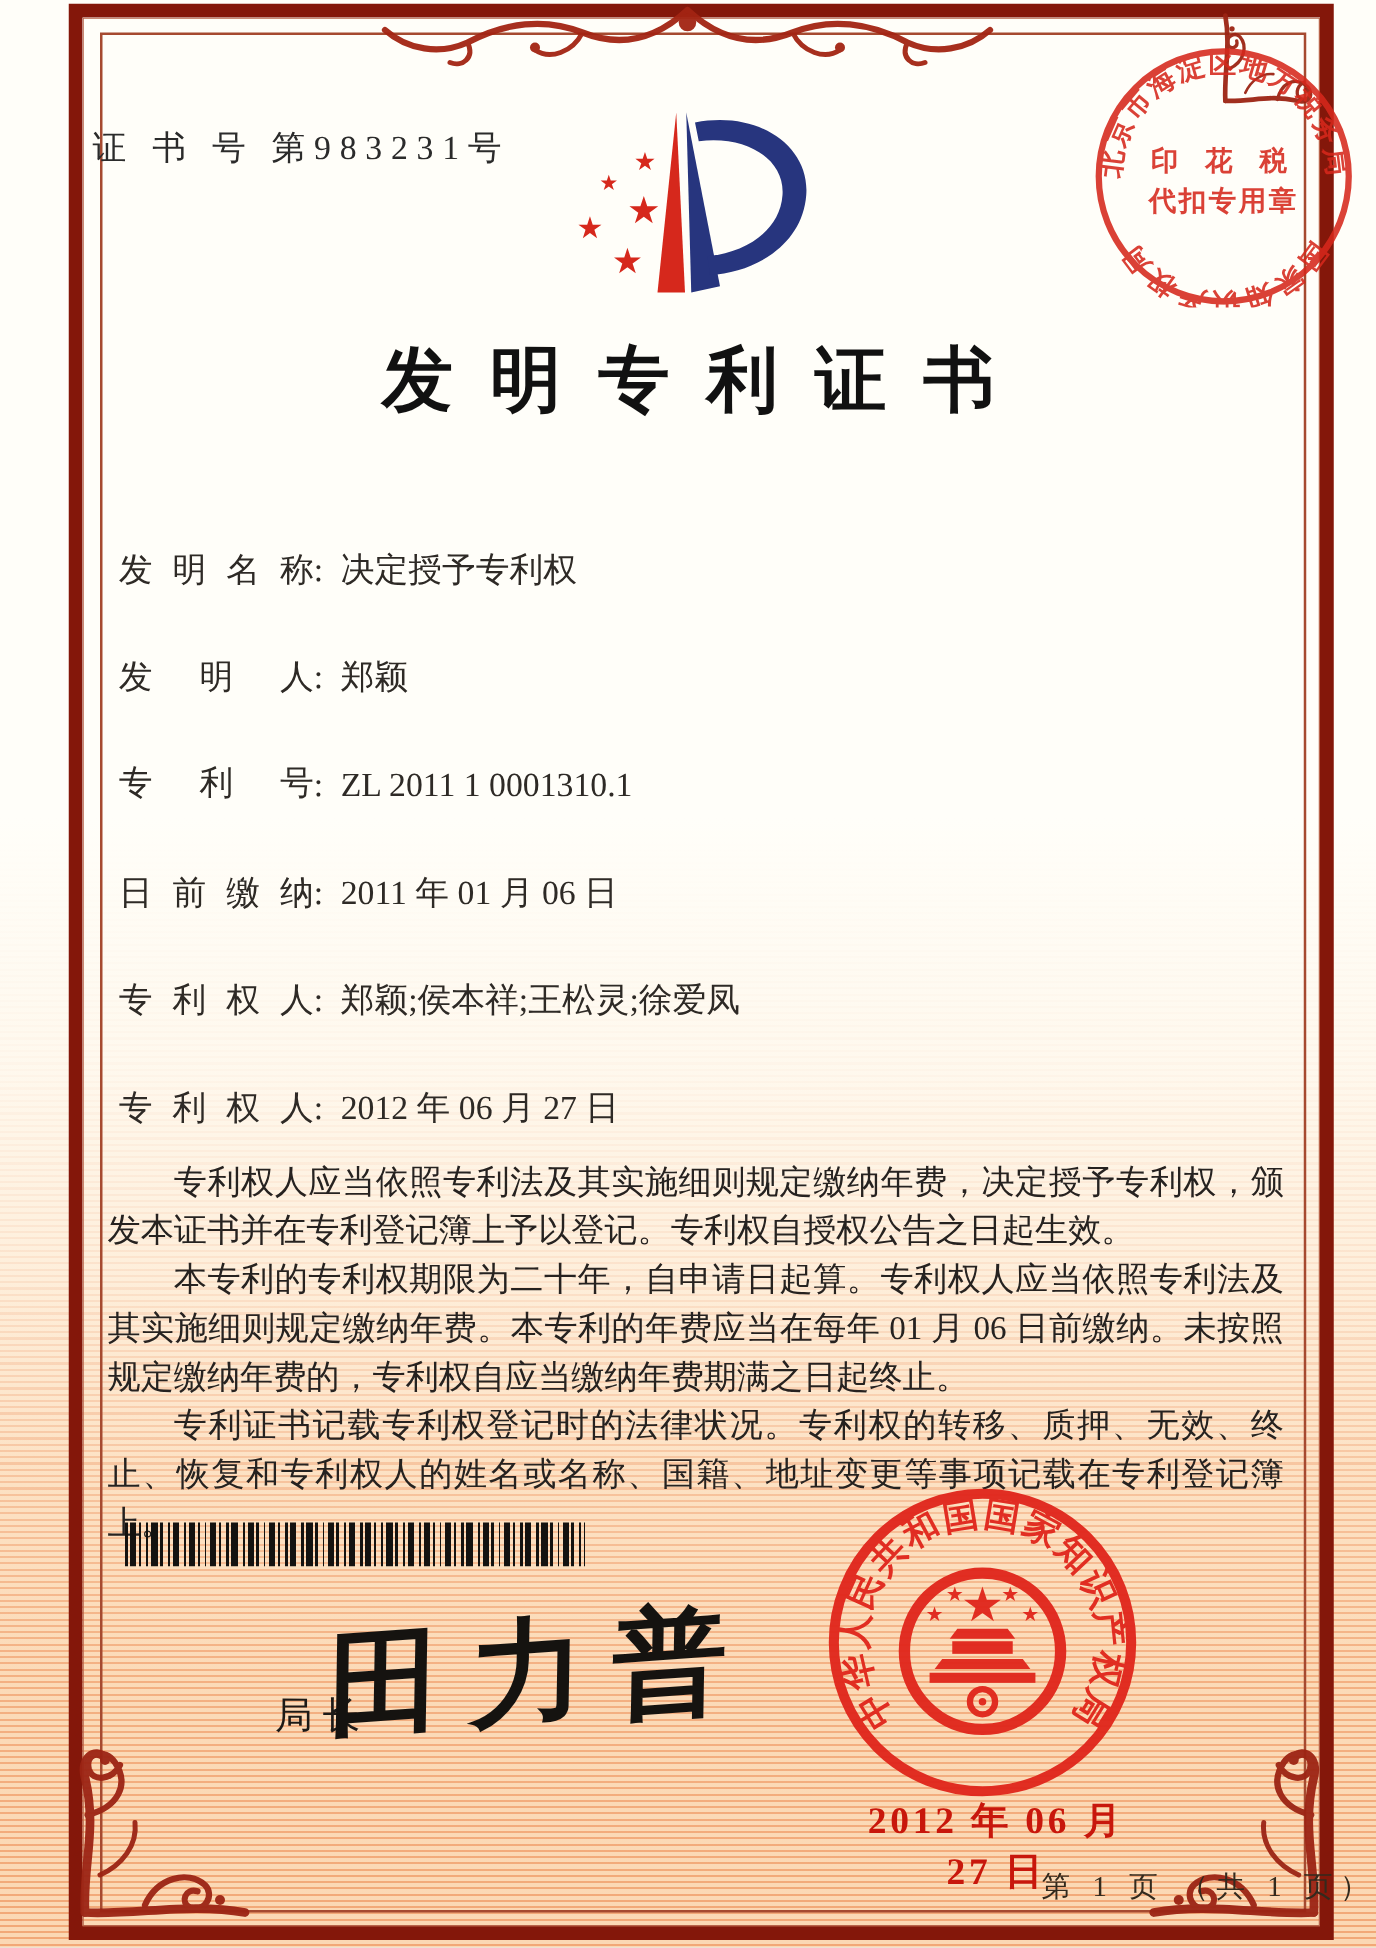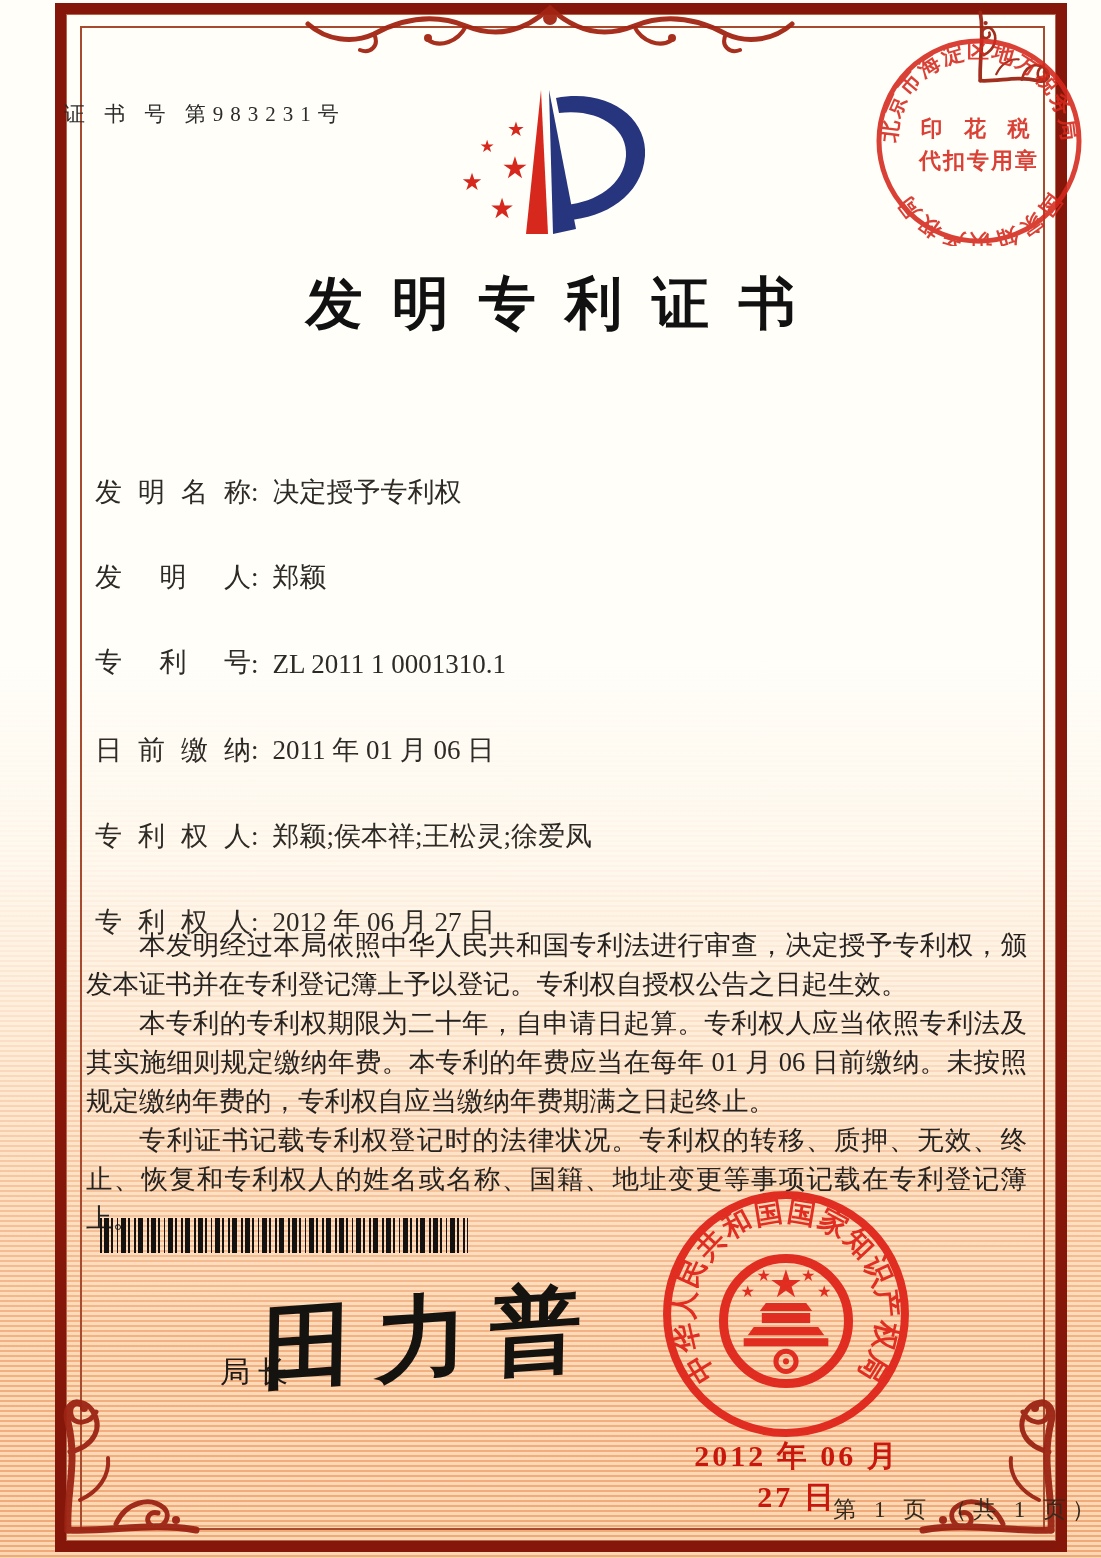--- a/index.html
+++ b/index.html
@@ -15,27 +15,27 @@
       repeating-linear-gradient(to bottom,
         #f2a877 0px, #f2a877 1.6px, #fbd8b4 1.6px, #fbd8b4 5px);
   }
   
   .frame-band{position:absolute;top:3px;left:55px;right:34px;bottom:6px;
     border:11px solid #84170a;box-shadow:inset 0 0 0 1px #b8634a;}
   .frame-line{position:absolute;top:26px;left:80px;right:56px;bottom:28px;
     border:2px solid #a64a30;}
   .orn{position:absolute;pointer-events:none;opacity:.95;}
   
-  .cert-no{position:absolute;left:64px;top:100px;font-size:21px;letter-spacing:7px;color:#2b2b2b;}
+  .cert-no{position:absolute;left:74px;top:100px;font-size:27px;letter-spacing:7px;color:#2b2b2b;}
   .logo{position:absolute;left:440px;top:82px;}
   .title{position:absolute;left:0;right:0;top:266px;text-align:center;
     font-size:57px;font-weight:bold;letter-spacing:.52em;text-indent:.52em;color:#111;}
   .fields{position:absolute;left:95px;top:438px;right:70px;font-size:27px;}
   .field{position:absolute;left:0;right:0;white-space:nowrap;}
-  .flabel{display:inline-block;width:156px;text-align:justify;text-align-last:justify;vertical-align:bottom;margin-top:36px;}
+  .flabel{display:inline-block;width:156px;text-align:justify;text-align-last:justify;vertical-align:bottom;}
   .colon{margin-right:14px;}
   .paras{position:absolute;left:86px;right:74px;top:926px;font-size:26.5px;line-height:39px;text-align:justify;color:#262220;}
   .paras p{margin:0;text-indent:2em;}
   
   .barcode{position:absolute;left:100px;top:1218px;width:368px;height:35px;
     background:repeating-linear-gradient(90deg,
       #141210 0 2px, transparent 2px 4px,
       #141210 4px 9px, transparent 9px 11px,
       #141210 11px 13px, transparent 13px 17px,
       #141210 17px 18px, transparent 18px 21px,
@@ -151,21 +151,21 @@
     </div>
     <div class="field" style="top:344px">
       <span class="flabel">专利权人</span><span class="colon">:</span><span class="fvalue">郑颖;侯本祥;王松灵;徐爱凤</span>
     </div>
     <div class="field" style="top:430px">
       <span class="flabel">专利权人</span><span class="colon">:</span><span class="fvalue">2012 年 06 月 27 日</span>
     </div>
   </div>
 
   <div class="paras">
-    <p>本发明经过本局依照中华人民共和国专利法进行审查，决定授予专利权，颁发本证书并在专利登记簿上予以登记。专利权自授权公告之日起生效。</p>
+    <p>专利权人应当依照专利法及其实施细则规定缴纳年费，决定授予专利权，颁发本证书并在专利登记簿上予以登记。专利权自授权公告之日起生效。</p>
     <p>本专利的专利权期限为二十年，自申请日起算。专利权人应当依照专利法及其实施细则规定缴纳年费。本专利的年费应当在每年 01 月 06 日前缴纳。未按照规定缴纳年费的，专利权自应当缴纳年费期满之日起终止。</p>
     <p>专利证书记载专利权登记时的法律状况。专利权的转移、质押、无效、终止、恢复和专利权人的姓名或名称、国籍、地址变更等事项记载在专利登记簿上。</p>
   </div>
 
   <div class="barcode"></div>
 
   <div class="director-label">局长</div>
   <div class="director-sig">田力普</div>
 
   <svg class="big-seal" width="252" height="252" viewBox="0 0 250 250">

